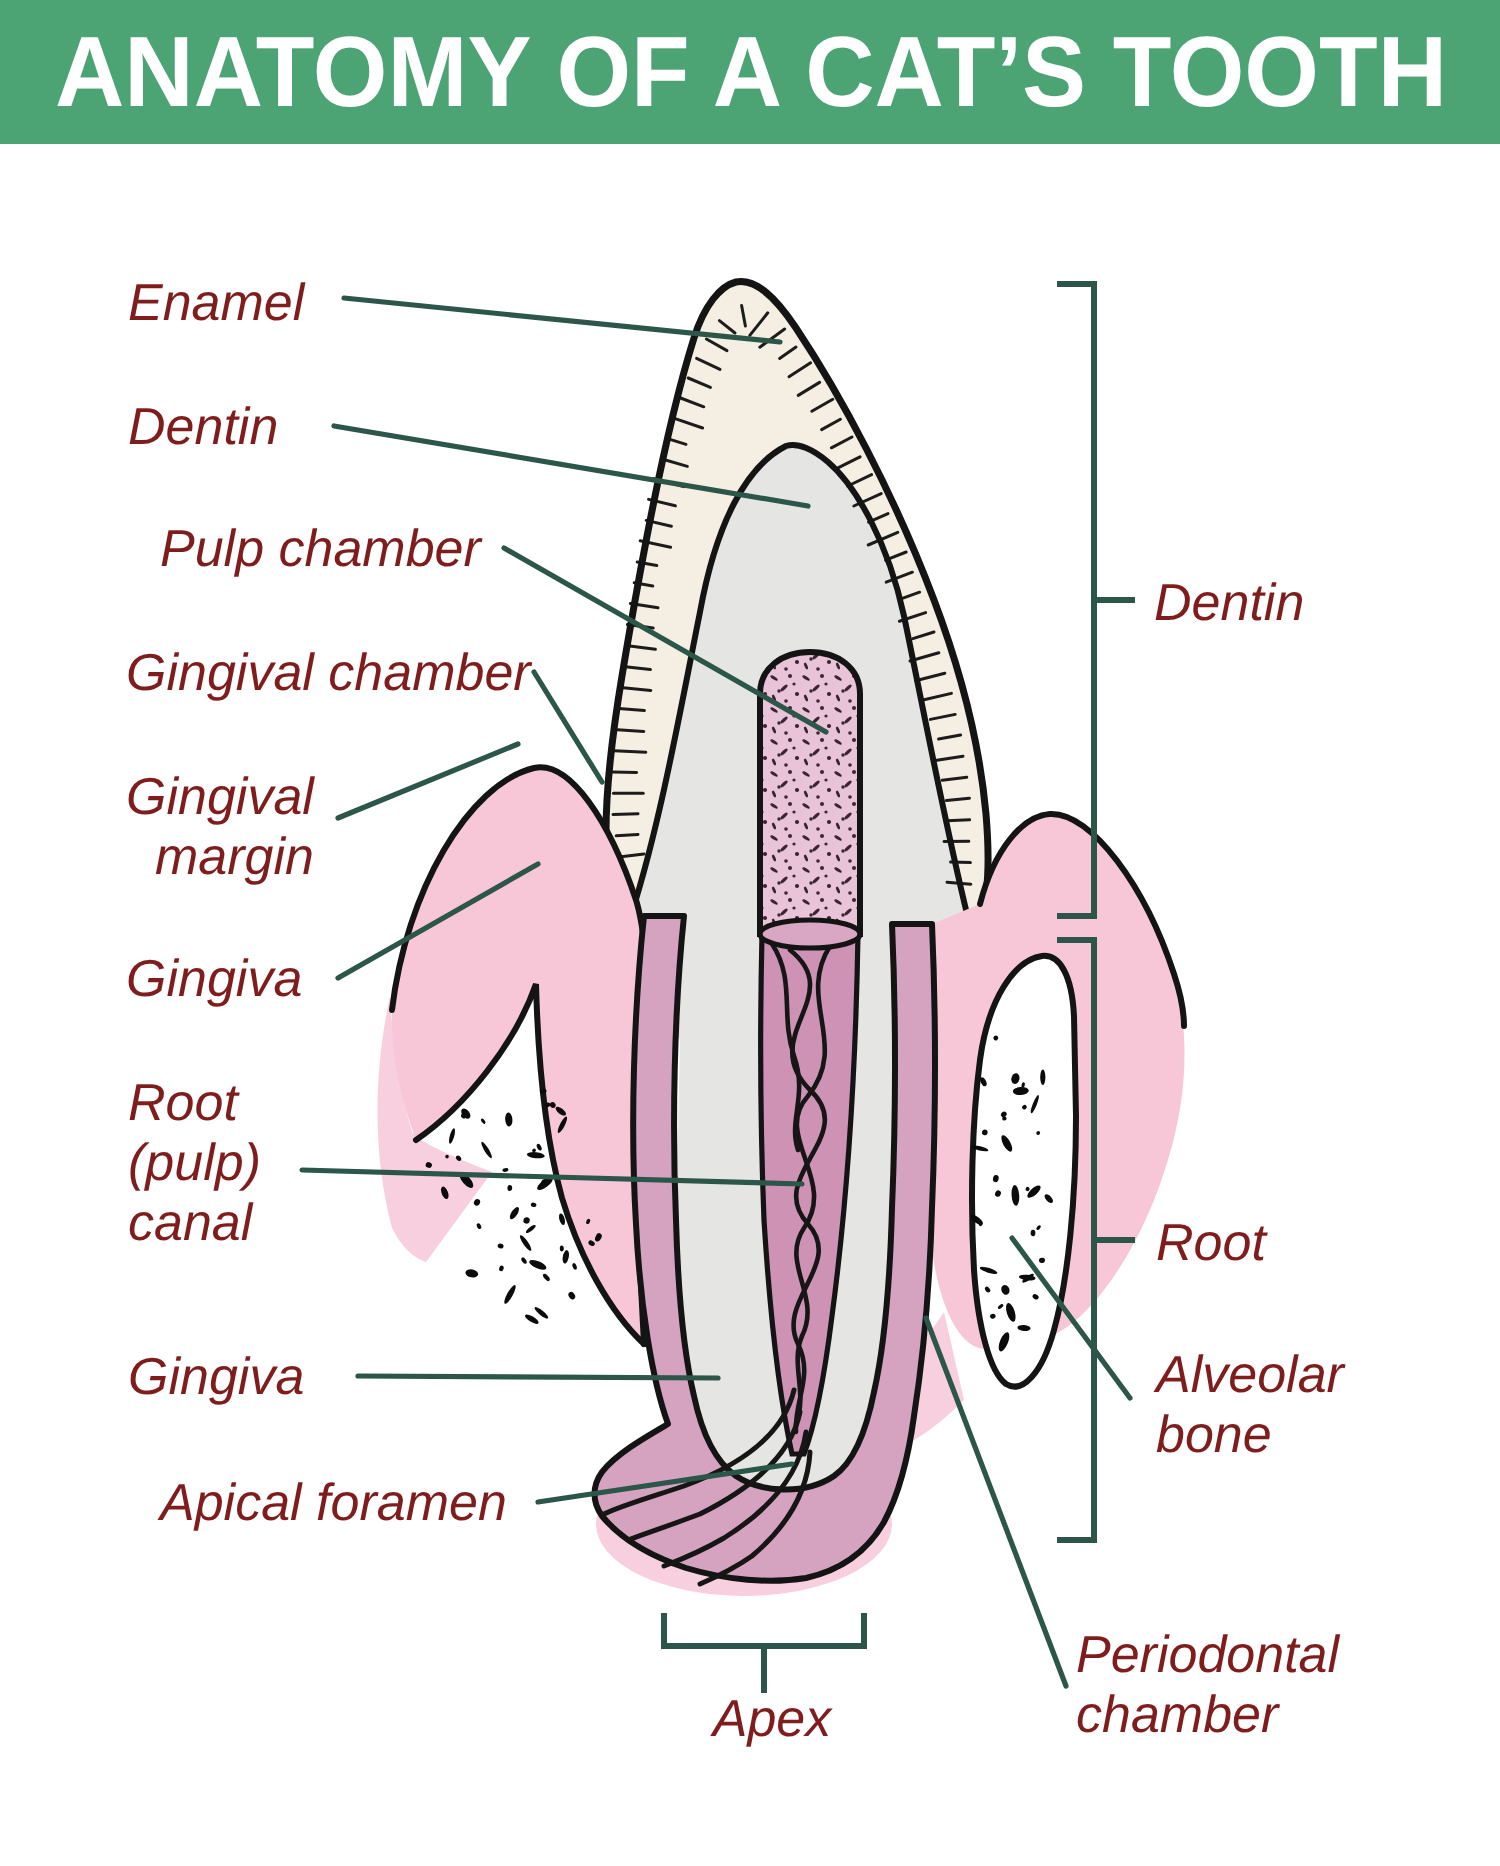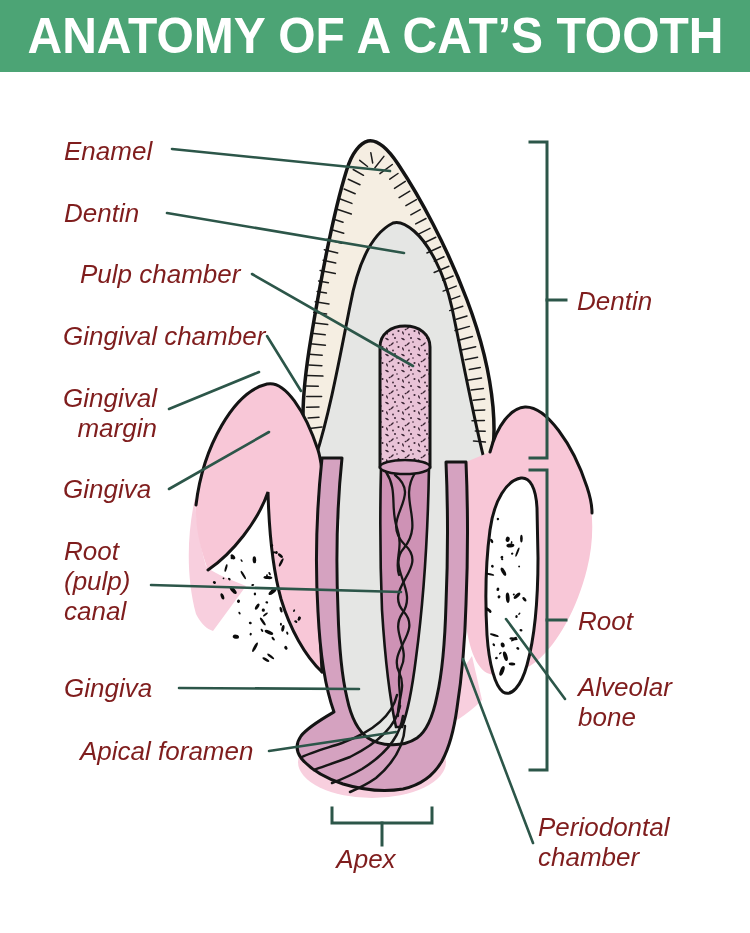--- a/index.html
+++ b/index.html
@@ -28,21 +28,21 @@
   .lbl-gingival-sulcus{left:63px;top:321px;}
   .lbl-gingival-margin{left:63px;top:383px;text-align:right;}
   .lbl-gingiva{left:63px;top:474px;}
   .lbl-root-pulp-canal{left:64px;top:536px;}
   .lbl-cementum{left:64px;top:673px;}
   .lbl-apical-foramen{left:64px;top:736px;margin-left:16px;}
   .lbl-crown{left:577px;top:286px;}
   .lbl-root{left:578px;top:606px;}
   .lbl-alveolar-bone{left:578px;top:672px;}
   .lbl-periodontal-ligament{left:538px;top:812px;}
-  .lbl-apex{left:306px;top:844px;width:120px;text-align:center;}
+  .lbl-apex{left:326px;top:844px;width:120px;text-align:center;}
 </style>
 </head>
 <body>
 
 <header class="banner">
   <h1>ANATOMY OF A CAT’S TOOTH</h1>
 </header>
 
 <svg class="diagram-svg" viewBox="0 0 750 933" xmlns="http://www.w3.org/2000/svg">
   <defs>

